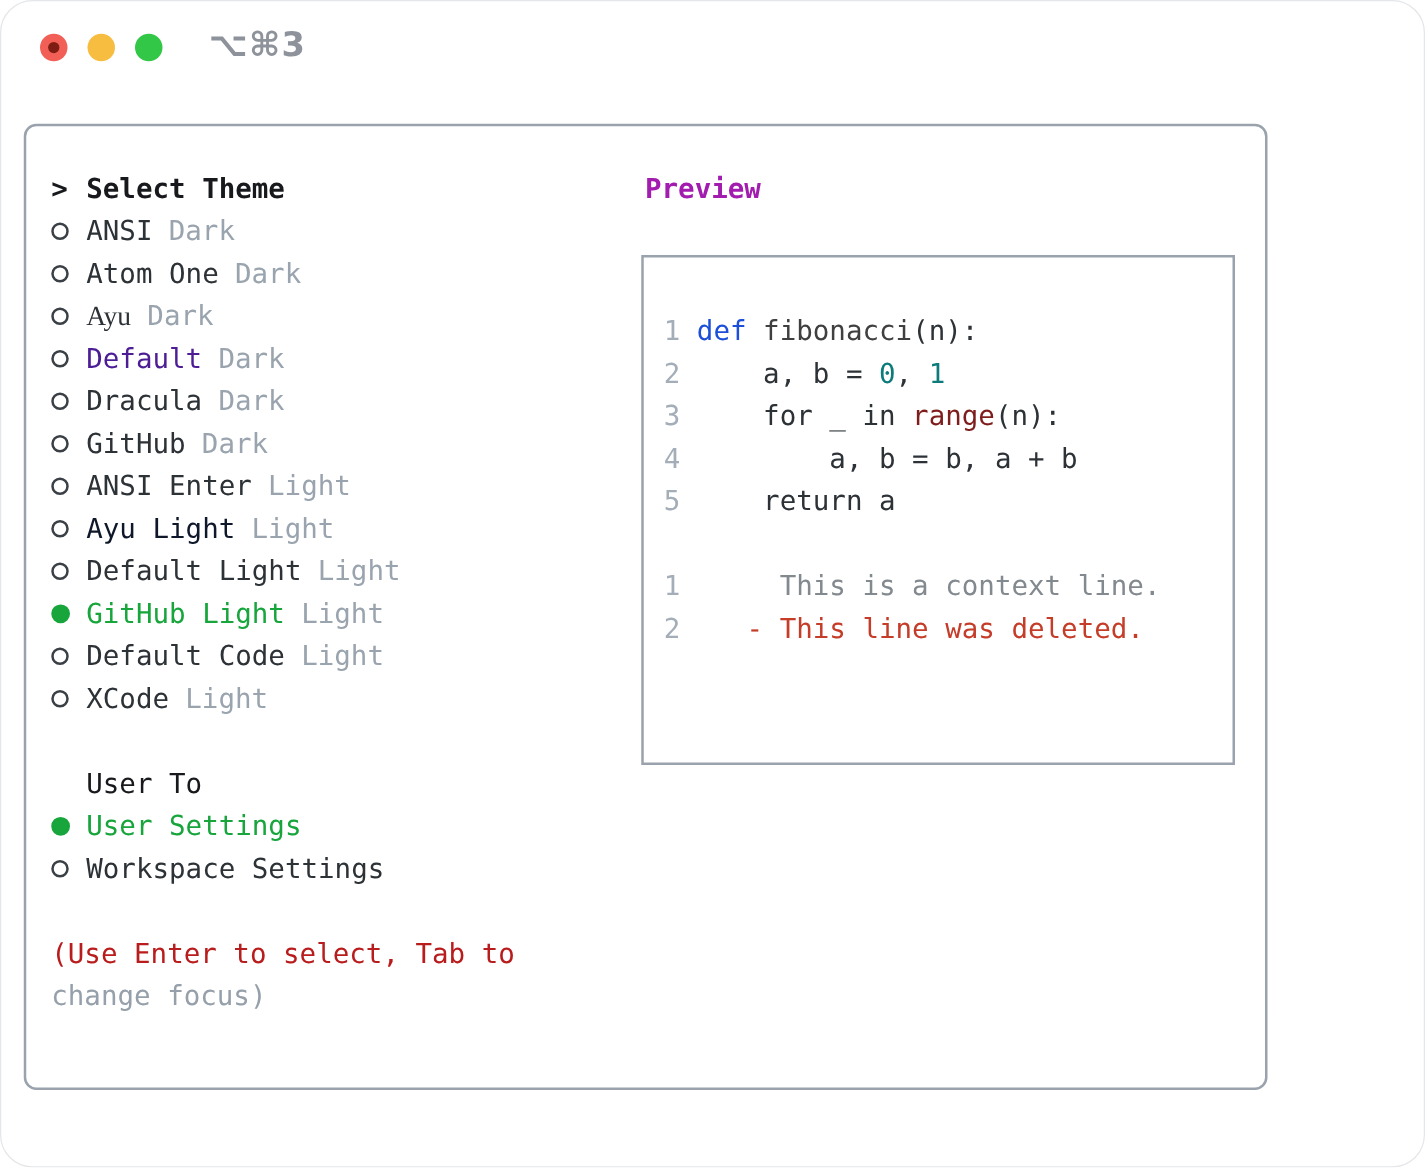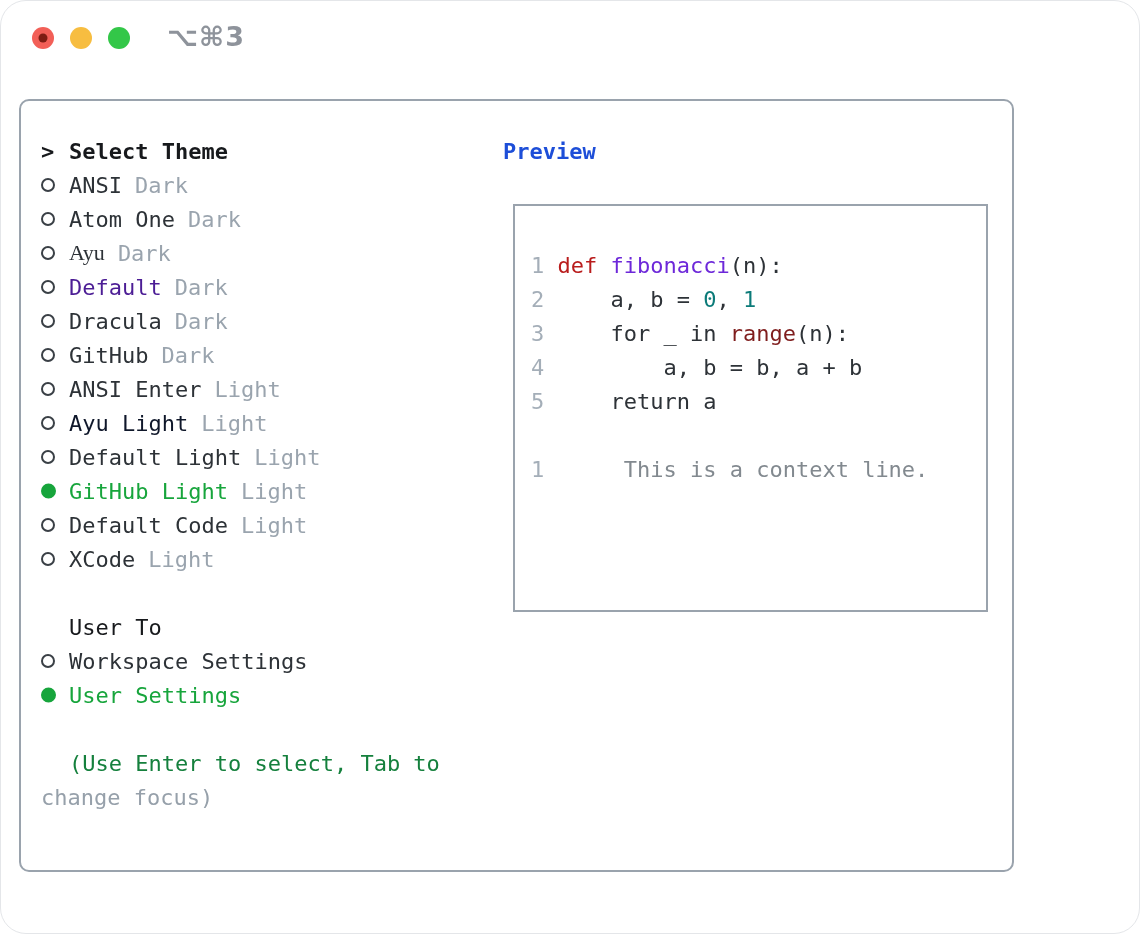--- a/index.html
+++ b/index.html
@@ -73,35 +73,36 @@
           <div class="row"><span class="bullet-cell"><span class="radio"></span></span><span style="color: rgb(45, 50, 55);">ANSI Enter</span><span class="variant" style="color: rgb(154, 164, 174);">Light</span></div>
           <div class="row"><span class="bullet-cell"><span class="radio"></span></span><span style="color: #0f172a;">Ayu Light</span><span class="variant" style="color: rgb(154, 164, 174);">Light</span></div>
           <div class="row"><span class="bullet-cell"><span class="radio"></span></span><span style="color: rgb(45, 50, 55);">Default Light</span><span class="variant" style="color: rgb(154, 164, 174);">Light</span></div>
           <div class="row"><span class="bullet-cell"><span class="radio sel"></span></span><span style="color: rgb(23, 165, 60);">GitHub Light</span><span class="variant" style="color: rgb(154, 164, 174);">Light</span></div>
           <div class="row"><span class="bullet-cell"><span class="radio"></span></span><span style="color: rgb(45, 50, 55);">Default Code</span><span class="variant" style="color: rgb(154, 164, 174);">Light</span></div>
           <div class="row"><span class="bullet-cell"><span class="radio"></span></span><span style="color: rgb(45, 50, 55);">XCode</span><span class="variant" style="color: rgb(154, 164, 174);">Light</span></div>
         </div>
 
       <div class="row apply-header" style="color: rgb(23, 25, 28);">User To</div>
       <div id="apply-list">
+          <div class="row"><span class="bullet-cell"><span class="radio sel"></span></span><span style="color: rgb(23, 165, 60);">User Settings</span></div>
           <div class="row"><span class="bullet-cell"><span class="radio"></span></span><span style="color: rgb(45, 50, 55);">Workspace Settings</span></div>
-          <div class="row"><span class="bullet-cell"><span class="radio sel"></span></span><span style="color: rgb(23, 165, 60);">User Settings</span></div>
         </div>
 
       <div class="hint-block">
-        <div class="row" style="color: #15803d; margin-left: 28px;">(Use Enter to select, Tab to</div>
+        <div class="row" style="color: #b91c1c;">(Use Enter to select, Tab to</div>
         <div class="row" style="color: rgb(150, 160, 170);">change focus)</div>
       </div>
     </div>
 
-    <div class="row hdr preview-header" style="color: #1d4ed8;">Preview</div>
+    <div class="row hdr preview-header" style="color: #a21caf; margin-left: 13px;">Preview</div>
     <div class="preview-box" id="preview-box" style="border-color: rgb(154, 163, 173);">
-        <div class="code-line"><span style="color: rgb(164, 174, 184);">1</span><span style="color: #b91c1c;"> def </span><span style="color: #6d28d9;">fibonacci</span><span style="color: rgb(45, 50, 55);">(n):</span></div>
+        <div class="code-line"><span style="color: rgb(164, 174, 184);">1</span><span style="color: #1d4ed8;"> def </span><span style="color: #404040;">fibonacci</span><span style="color: rgb(45, 50, 55);">(n):</span></div>
         <div class="code-line"><span style="color: rgb(164, 174, 184);">2</span><span style="color: rgb(45, 50, 55);">     a, b = </span><span style="color: rgb(12, 123, 121);">0</span><span style="color: rgb(45, 50, 55);">, </span><span style="color: rgb(12, 123, 121);">1</span></div>
         <div class="code-line"><span style="color: rgb(164, 174, 184);">3</span><span style="color: rgb(45, 50, 55);">     for _ in </span><span style="color: #7f1d1d;">range</span><span style="color: rgb(45, 50, 55);">(n):</span></div>
         <div class="code-line"><span style="color: rgb(164, 174, 184);">4</span><span style="color: rgb(45, 50, 55);">         a, b = b, a + b</span></div>
         <div class="code-line"><span style="color: rgb(164, 174, 184);">5</span><span style="color: rgb(45, 50, 55);">     return a</span></div>
         <div class="code-line"></div>
         <div class="code-line"><span style="color: rgb(164, 174, 184);">1</span><span style="color: rgb(130, 137, 143);">      This is a context line.</span></div>
+        <div class="code-line"><span style="color: rgb(164, 174, 184);">2</span><span style="color: rgb(197, 60, 40);">    - This line was deleted.</span></div>
       </div>
 
   </div>
 </div>
 
 </body></html>

